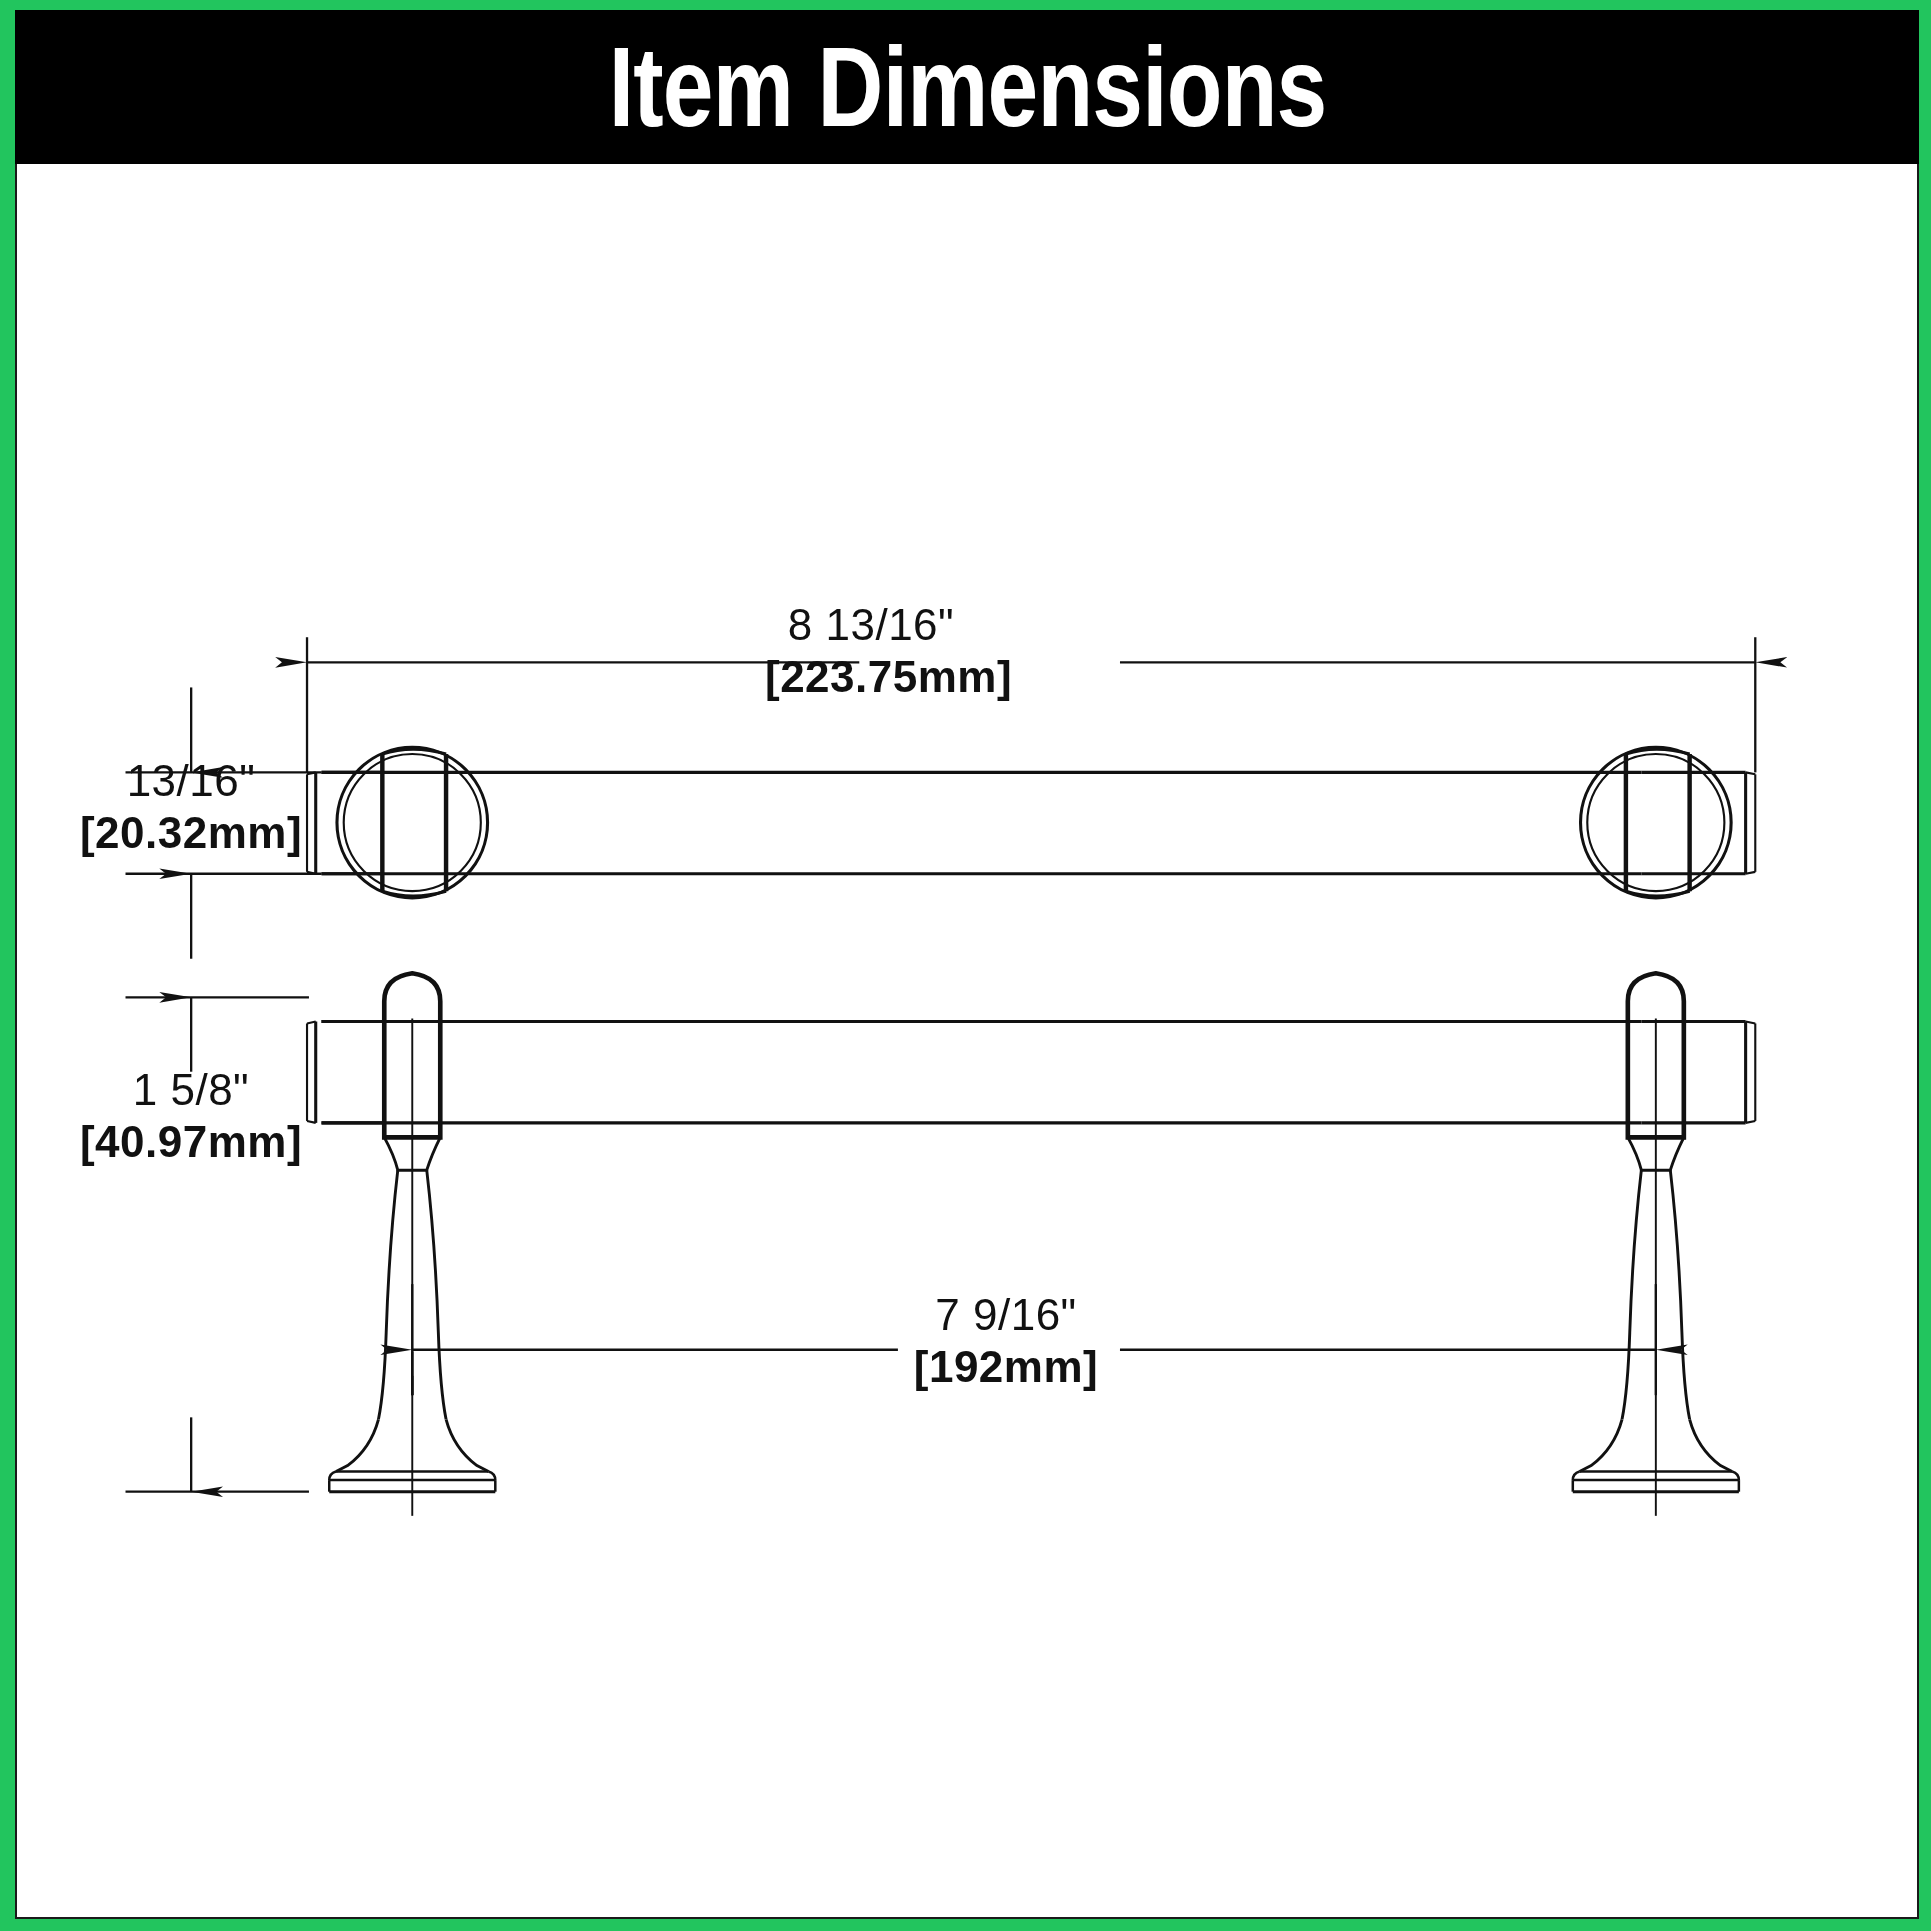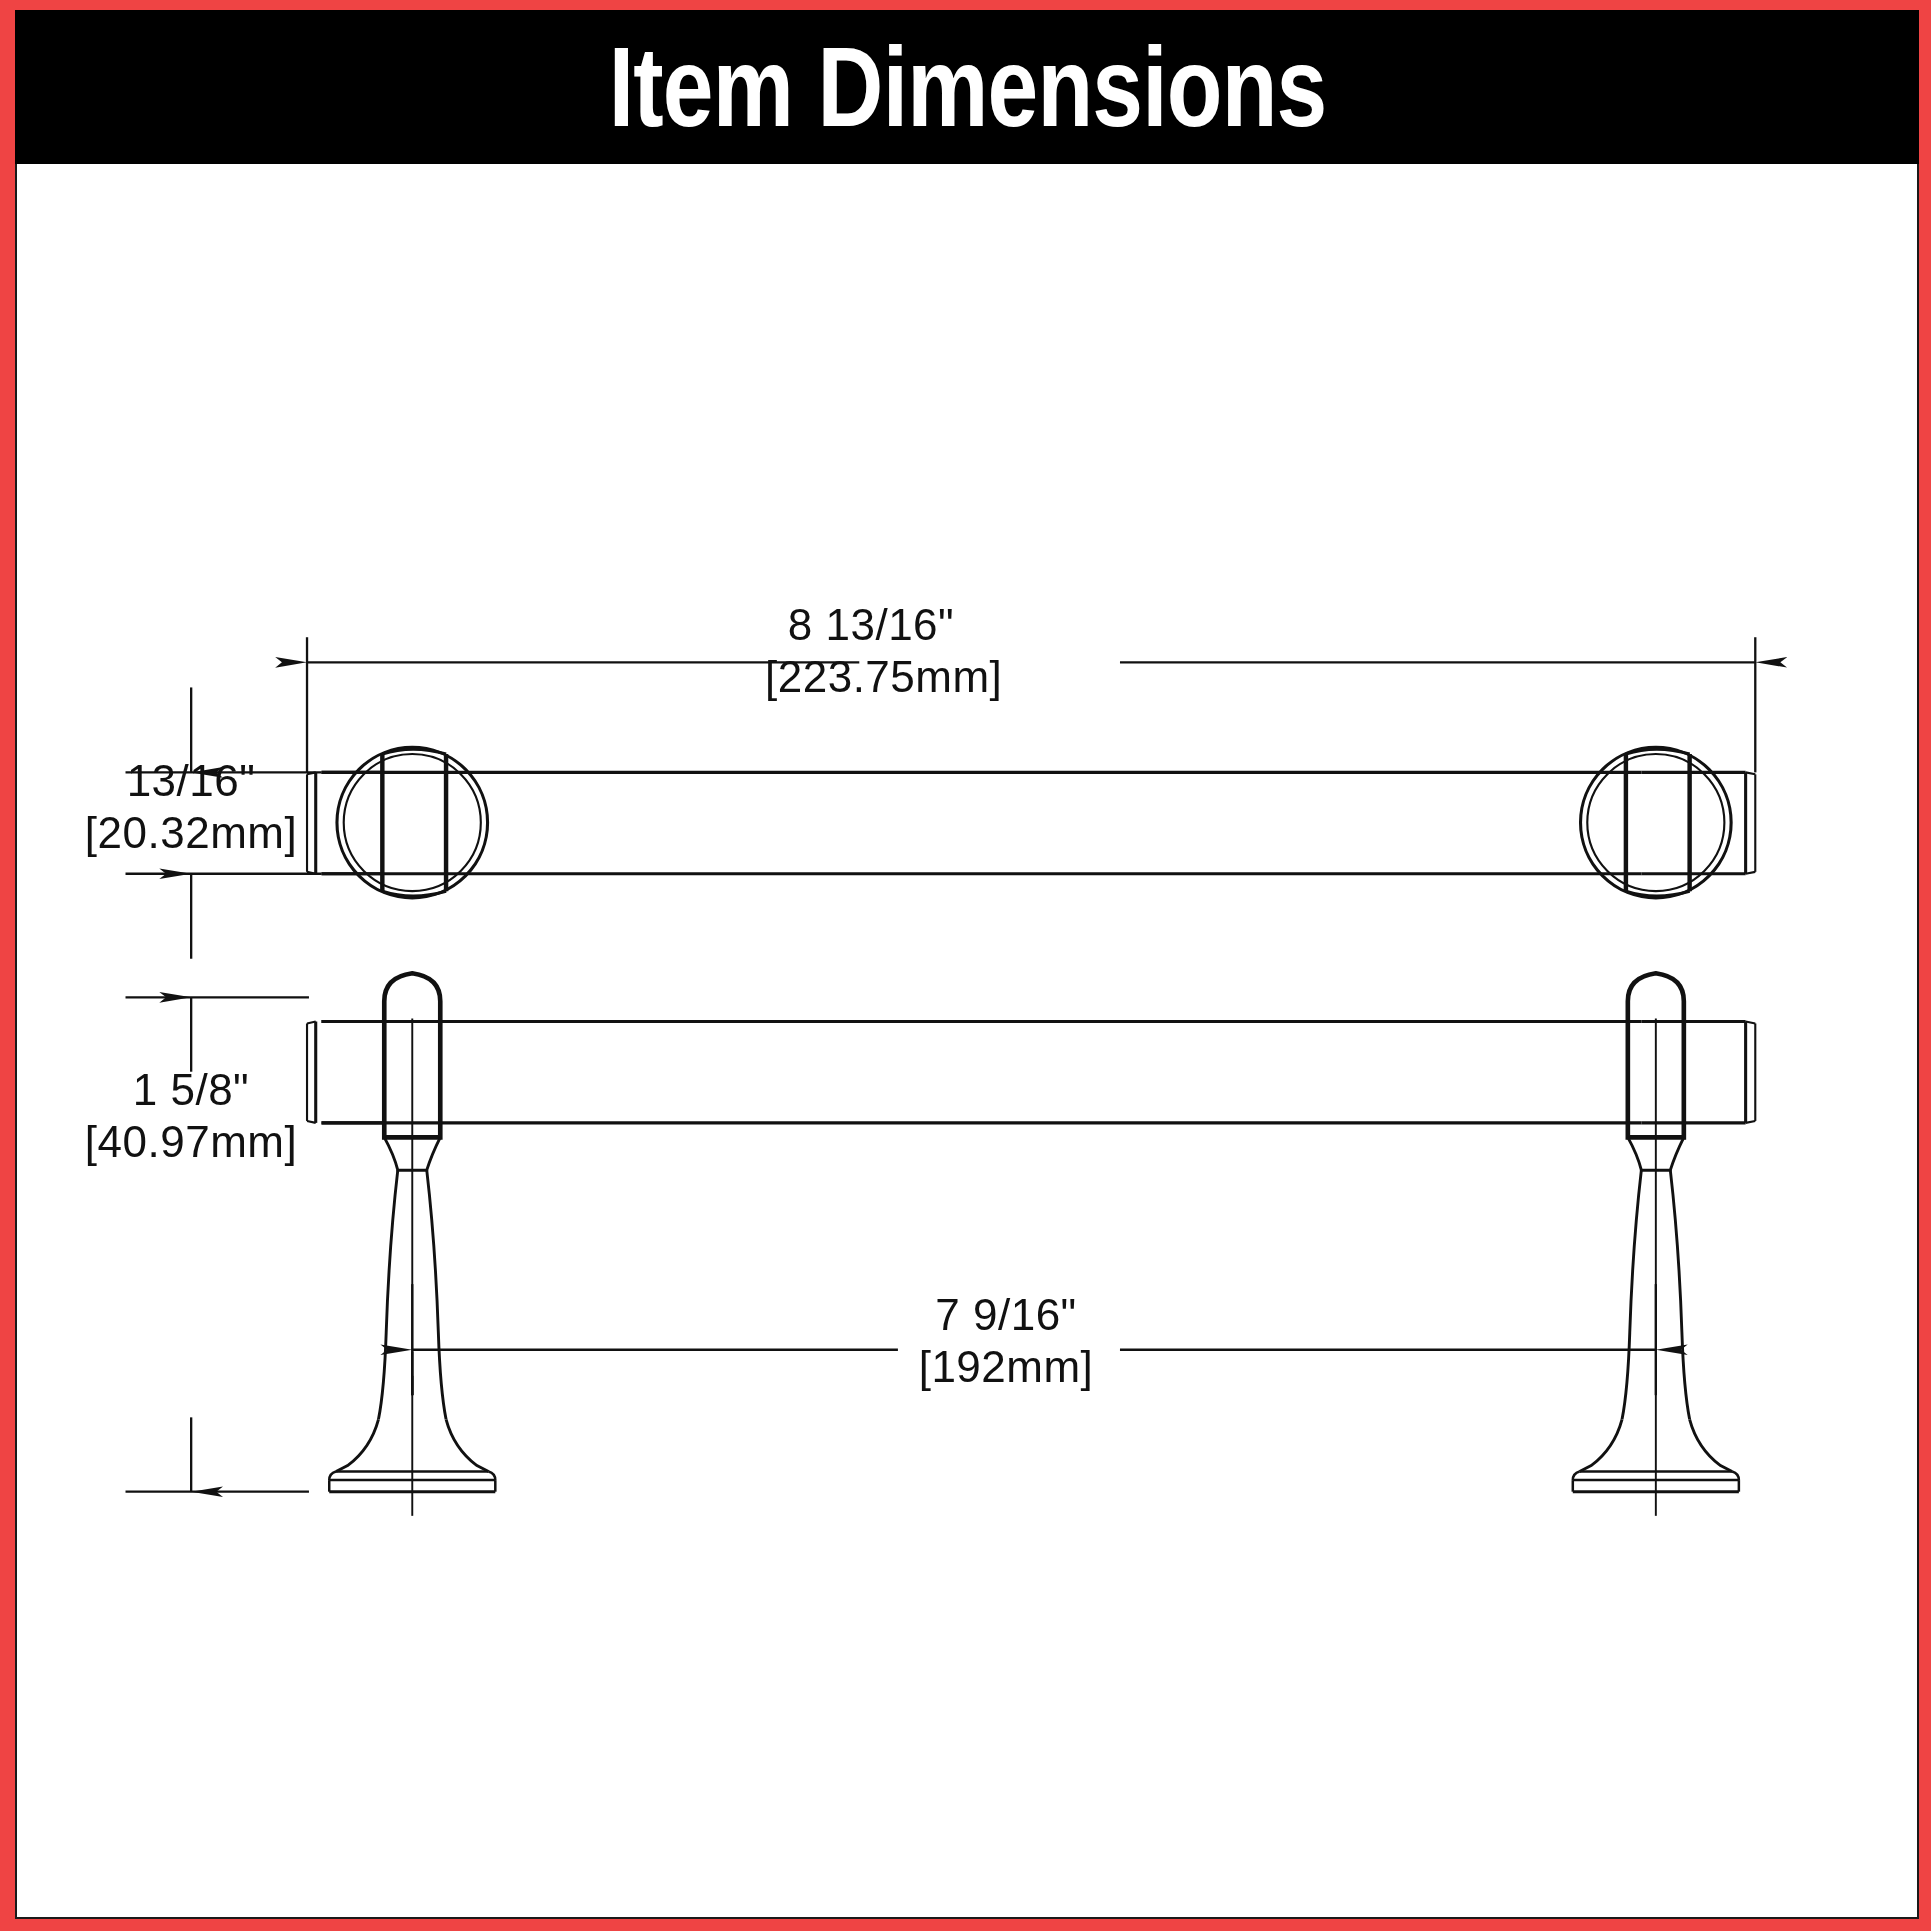--- a/index.html
+++ b/index.html
@@ -11,21 +11,21 @@
     width: 1931px;
     height: 1931px;
     font-family: "Liberation Sans", sans-serif;
     overflow: hidden;
   }
 
   #page {
     position: relative;
     width: 1931px;
     height: 1931px;
-    background: #ef4444;
+    background: #22c55e;
   }
 
   
   #title-bar {
     position: absolute;
     left: 15.4px;
     top: 9.7px;
     width: 1904px;
     height: 154px;
     background: #000000;
@@ -73,21 +73,21 @@
     position: absolute;
     font-family: "Liberation Sans", sans-serif;
     font-size: 44px;
     color: #111111;
     white-space: nowrap;
     letter-spacing: 0.5px;
     line-height: 1.18;
     text-align: center;
   }
   .dim-label .line1 { display: block; }
-  .dim-label .line2 { display: block; }
+  .dim-label .line2 { display: block; font-weight: bold; }
 
   #label-overall-length {
     left: 871px;
     top: 599px;
     width: 212px;
     margin-left: 0;
     transform: translateX(-50%);
   }
   #label-bar-depth {
     left: 191px;

